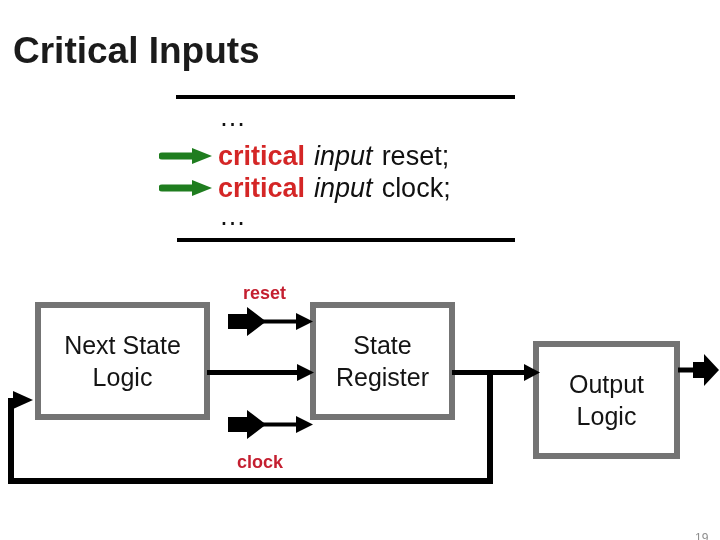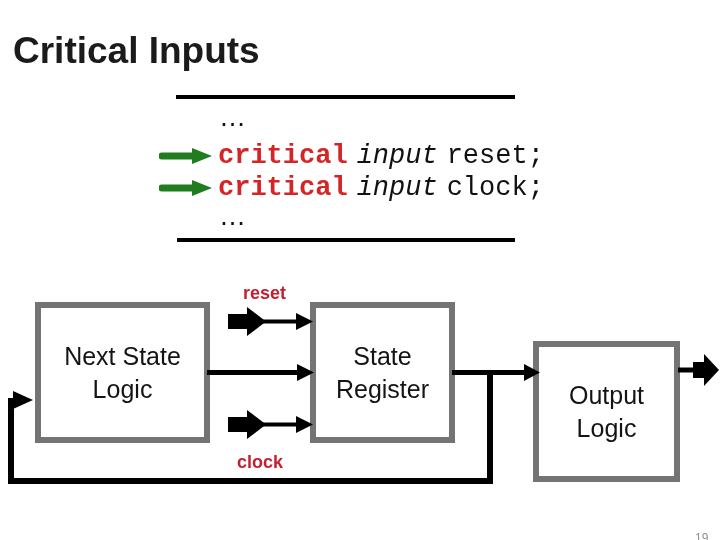--- a/index.html
+++ b/index.html
@@ -19,34 +19,34 @@
 
   .code-ellipsis {
     position: absolute; left: 219px; font-size: 27px; color: #111;
     line-height: 30px; letter-spacing: 2px;
   }
   .code-ellipsis-top { top: 102px; }
   .code-ellipsis-bottom { top: 201px; }
 
   .code-line {
     position: absolute; left: 218px; font-size: 27px; color: #111;
-    line-height: 30px; white-space: nowrap; font-family: Liberation Mono, monospace;
+    line-height: 30px; white-space: nowrap;
   }
   .code-line-reset { top: 141px; }
   .code-line-clock { top: 173px; }
   .kw  { color: #d42626; font-weight: bold; margin-right: 9px; }
   .mod { font-style: italic; margin-right: 9px; }
 
   .green-arrow { position: absolute; left: 159px; width: 54px; height: 18px; }
   .green-arrow-1 { top: 147px; }
   .green-arrow-2 { top: 179px; }
 
   
   .diagram-box {
-    position: absolute; top: 302px; height: 141px;
+    position: absolute; top: 302px; height: 118px;
     border: 6px solid #747474; background: #ffffff;
     display: flex; align-items: center; justify-content: center;
     text-align: center; font-size: 25px; color: #141414; line-height: 1.3;
     z-index: 2;
   }
   .box-next-state    { left: 35px;  width: 175px; }
   .box-state-register{ left: 310px; width: 145px; align-items: center; }
   .box-output-logic  { left: 533px; width: 147px; margin-top: 39px; }
 
   .signal-label {

